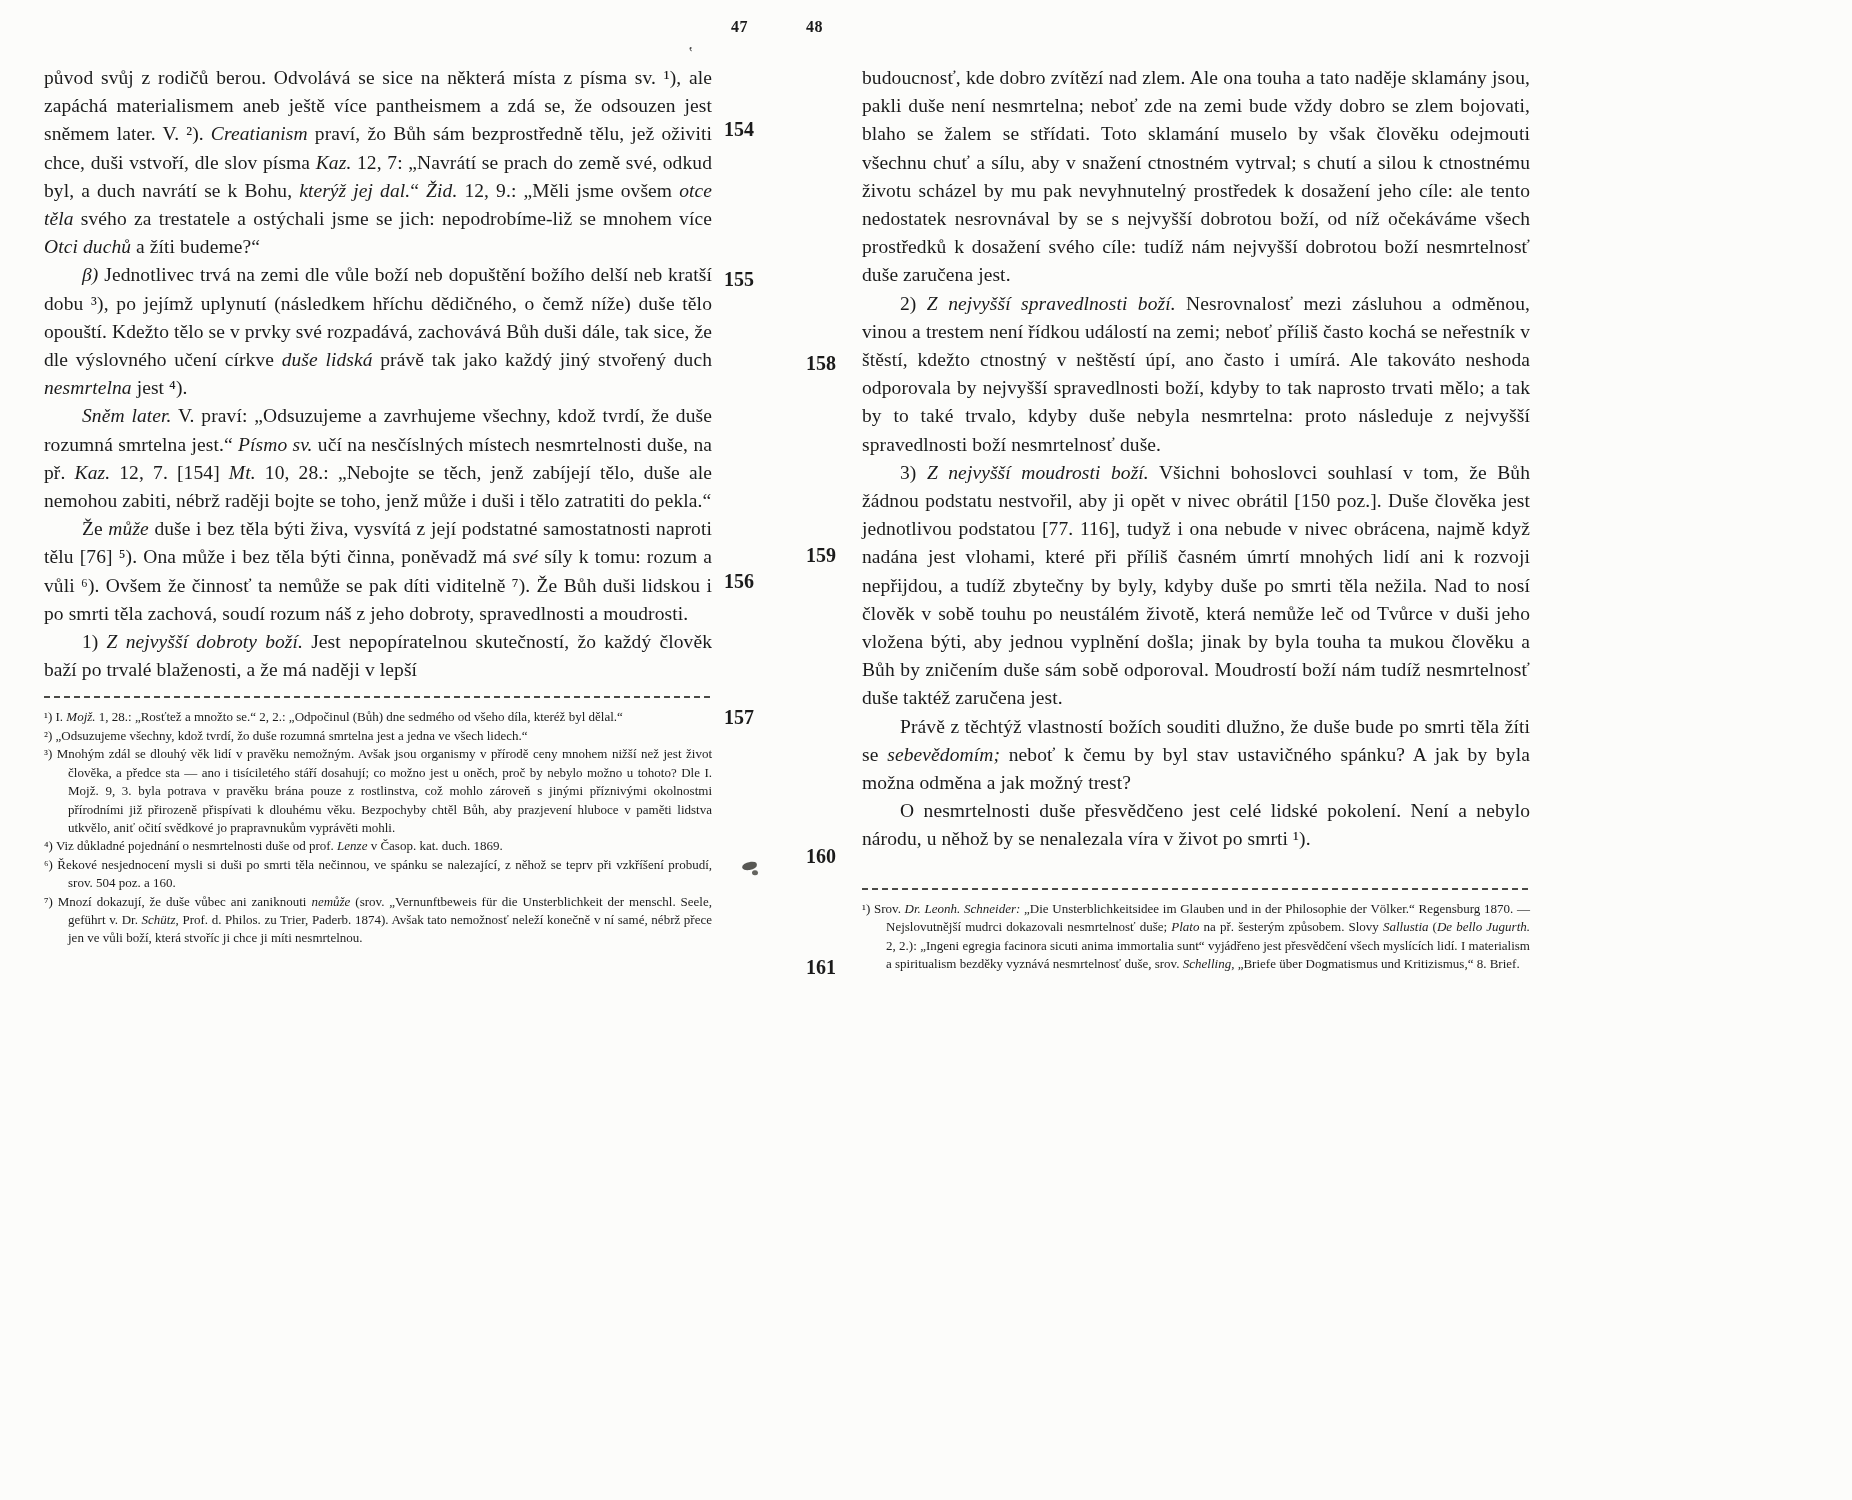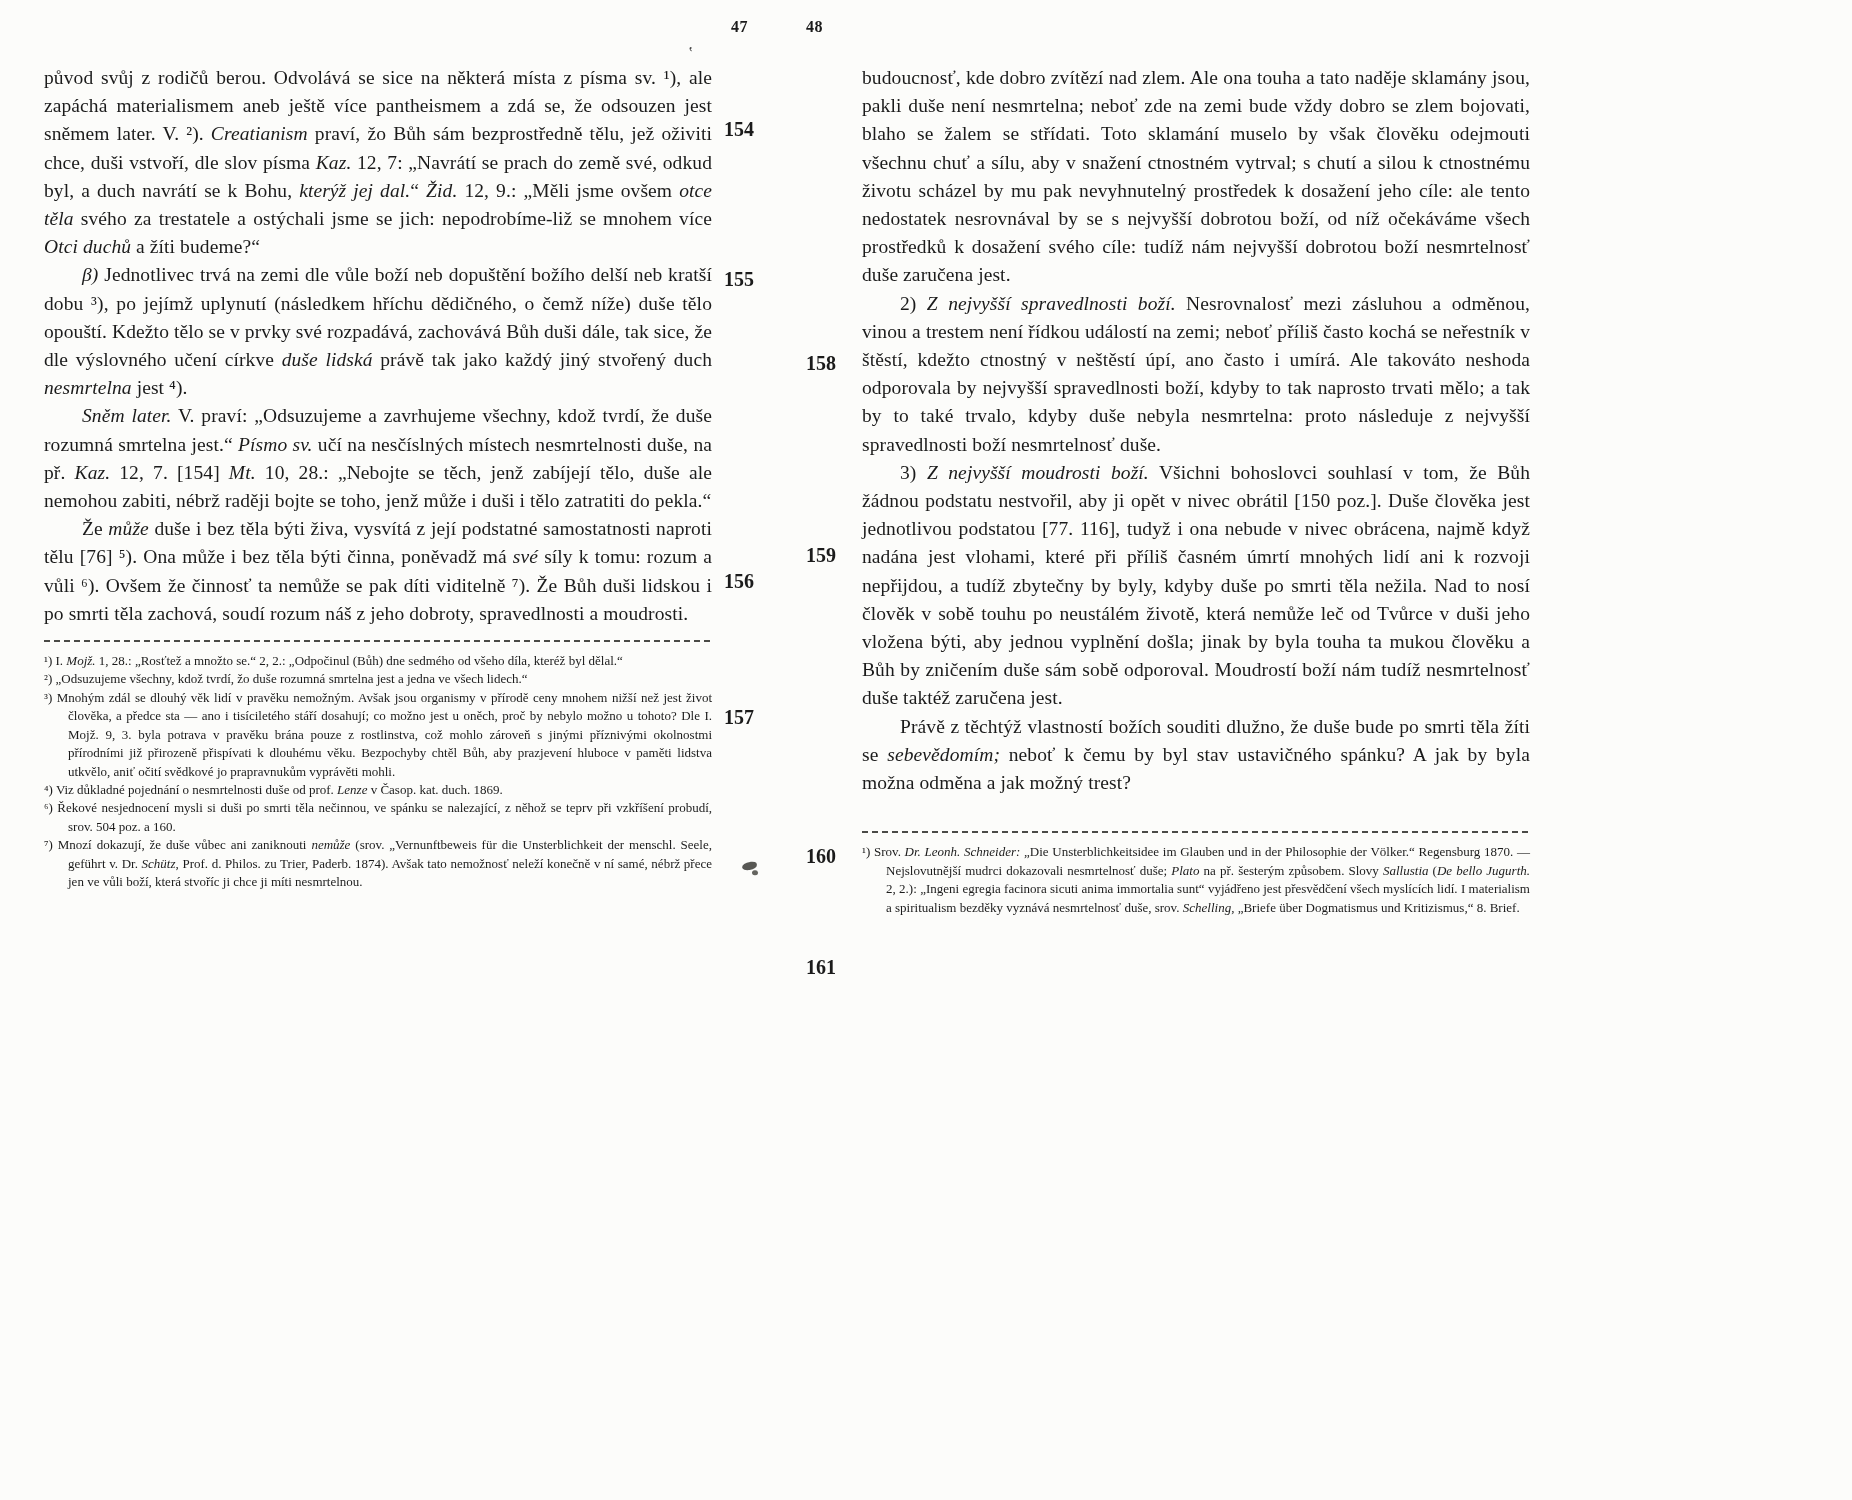--- a/index.html
+++ b/index.html
@@ -42,20 +42,21 @@
 
   <span class="pagenum" style="left:731px">47</span>
   <span class="pagenum" style="left:806px">48</span>
   <span class="stray">‛</span>
 
   <div class="col left">
     <p class="body">původ svůj z rodičů berou. Odvolává se sice na některá místa z písma sv. ¹), ale zapáchá materialismem aneb ještě více pantheismem a zdá se, že odsouzen jest sněmem later. V. ²). <i>Creatianism</i> praví, žo Bůh sám bezprostředně tělu, jež oživiti chce, duši vstvoří, dle slov písma <i>Kaz.</i> 12, 7: „Navrátí se prach do země své, odkud byl, a duch navrátí se k Bohu, <i>kterýž jej dal.</i>“ <i>Žid.</i> 12, 9.: „Měli jsme ovšem <i>otce těla</i> svého za trestatele a ostýchali jsme se jich: nepodrobíme-liž se mnohem více <i>Otci duchů</i> a žíti budeme?“</p>
     <p class="body indent"><i>β)</i> <b>Jednotlivec</b> trvá na zemi dle vůle boží neb dopuštění božího delší neb kratší dobu ³), po jejímž uplynutí (následkem hříchu dědičného, o čemž níže) duše tělo opouští. Kdežto tělo se v prvky své rozpadává, zachovává Bůh duši dále, tak sice, že dle výslovného učení církve <i>duše lidská</i> právě tak jako každý jiný stvořený duch <i>nesmrtelna</i> jest ⁴).</p>
     <p class="body indent"><i>Sněm later.</i> V. praví: „Odsuzujeme a zavrhujeme všechny, kdož tvrdí, že duše rozumná smrtelna jest.“ <i>Písmo sv.</i> učí na nesčíslných místech nesmrtelnosti duše, na př. <i>Kaz.</i> 12, 7. [154] <i>Mt.</i> 10, 28.: „Nebojte se těch, jenž zabíjejí tělo, duše ale nemohou zabiti, nébrž raději bojte se toho, jenž může i duši i tělo zatratiti do pekla.“</p>
     <p class="body indent">Že <i>může</i> duše i bez těla býti živa, vysvítá z její podstatné samostatnosti naproti tělu [76] ⁵). Ona může i bez těla býti činna, poněvadž má <i>své</i> síly k tomu: rozum a vůli ⁶). Ovšem že činnosť ta nemůže se pak díti viditelně ⁷). Že Bůh duši lidskou i po smrti těla zachová, soudí rozum náš z jeho dobroty, spravedlnosti a moudrosti.</p>
+    <p class="body indent">1) <i>Z nejvyšší dobroty boží.</i> Jest nepopíratelnou skutečností, žo každý člověk baží po trvalé blaženosti, a že má naději v lepší</p>
 
     <div class="fnrule"></div>
 
     <div class="fns">
       <p class="fn">¹) I. <i>Mojž.</i> 1, 28.: „Rosťtež a množto se.“ 2, 2.: „Odpočinul (Bůh) dne sedmého od všeho díla, kteréž byl dělal.“</p>
       <p class="fn">²) „Odsuzujeme všechny, kdož tvrdí, žo duše rozumná smrtelna jest a jedna ve všech lidech.“</p>
       <p class="fn">³) Mnohým zdál se dlouhý věk lidí v pravěku nemožným. Avšak jsou organismy v přírodě ceny mnohem nižší než jest život člověka, a předce sta — ano i tisíciletého stáří dosahují; co možno jest u oněch, proč by nebylo možno u tohoto? Dle I. Mojž. 9, 3. byla potrava v pravěku brána pouze z rostlinstva, což mohlo zároveň s jinými příznivými okolnostmi přírodními již přirozeně přispívati k dlouhému věku. Bezpochyby chtěl Bůh, aby prazjevení hluboce v paměti lidstva utkvělo, aniť očití svědkové jo prapravnukům vyprávěti mohli.</p>
       <p class="fn">⁴) Viz důkladné pojednání o nesmrtelnosti duše od prof. <i>Lenze</i> v Časop. kat. duch. 1869.</p>
       <p class="fn">⁶) Řekové nesjednocení mysli si duši po smrti těla nečinnou, ve spánku se nalezající, z něhož se teprv při vzkříšení probudí, srov. 504 poz. a 160.</p>
       <p class="fn">⁷) Mnozí dokazují, že duše vůbec ani zaniknouti <i>nemůže</i> (srov. „Vernunftbeweis für die Unsterblichkeit der menschl. Seele, geführt v. Dr. <i>Schütz</i>, Prof. d. Philos. zu Trier, Paderb. 1874). Avšak tato nemožnosť neleží konečně v ní samé, nébrž přece jen ve vůli boží, která stvoříc ji chce ji míti nesmrtelnou.</p>
@@ -72,20 +73,21 @@
   <span class="margin-num" style="left:806px;top:845px">160</span>
   <span class="margin-num" style="left:806px;top:956px">161</span>
 
   <span class="smudge"></span>
 
   <div class="col right">
     <p class="body">budoucnosť, kde dobro zvítězí nad zlem. Ale ona touha a tato naděje sklamány jsou, pakli duše není nesmrtelna; neboť zde na zemi bude vždy dobro se zlem bojovati, blaho se žalem se střídati. Toto sklamání muselo by však člověku odejmouti všechnu chuť a sílu, aby v snažení ctnostném vytrval; s chutí a silou k ctnostnému životu scházel by mu pak nevyhnutelný prostředek k dosažení jeho cíle: ale tento nedostatek nesrovnával by se s nejvyšší dobrotou boží, od níž očekáváme všech prostředků k dosažení svého cíle: tudíž nám nejvyšší dobrotou boží nesmrtelnosť duše zaručena jest.</p>
     <p class="body indent">2) <i>Z nejvyšší spravedlnosti boží.</i> Nesrovnalosť mezi zásluhou a odměnou, vinou a trestem není řídkou událostí na zemi; neboť příliš často kochá se neřestník v štěstí, kdežto ctnostný v neštěstí úpí, ano často i umírá. Ale takováto neshoda odporovala by nejvyšší spravedlnosti boží, kdyby to tak naprosto trvati mělo; a tak by to také trvalo, kdyby duše nebyla nesmrtelna: proto následuje z nejvyšší spravedlnosti boží nesmrtelnosť duše.</p>
     <p class="body indent">3) <i>Z nejvyšší moudrosti boží.</i> Všichni bohoslovci souhlasí v tom, že Bůh žádnou podstatu nestvořil, aby ji opět v nivec obrátil [150 poz.]. Duše člověka jest jednotlivou podstatou [77. 116], tudyž i ona nebude v nivec obrácena, najmě když nadána jest vlohami, které při příliš časném úmrtí mnohých lidí ani k rozvoji nepřijdou, a tudíž zbytečny by byly, kdyby duše po smrti těla nežila. Nad to nosí člověk v sobě touhu po neustálém životě, která nemůže leč od Tvůrce v duši jeho vložena býti, aby jednou vyplnění došla; jinak by byla touha ta mukou člověku a Bůh by zničením duše sám sobě odporoval. Moudrostí boží nám tudíž nesmrtelnosť duše taktéž zaručena jest.</p>
     <p class="body indent">Právě z těchtýž vlastností božích souditi dlužno, že duše bude po smrti těla žíti se <i>sebevědomím;</i> neboť k čemu by byl stav ustavičného spánku? A jak by byla možna odměna a jak možný trest?</p>
+    <p class="body indent">O nesmrtelnosti duše přesvědčeno jest celé lidské pokolení. Není a nebylo národu, u něhož by se nenalezala víra v život po smrti ¹).</p>
 
     <div class="fnrule low"></div>
 
     <div class="fns">
       <p class="fn">¹) Srov. <i>Dr. Leonh. Schneider:</i> „Die Unsterblichkeitsidee im Glauben und in der Philosophie der Völker.“ Regensburg 1870. — Nejslovutnější mudrci dokazovali nesmrtelnosť duše; <i>Plato</i> na př. šesterým způsobem. Slovy <i>Sallustia</i> (<i>De bello Jugurth.</i> 2, 2.): „Ingeni egregia facinora sicuti anima immortalia sunt“ vyjádřeno jest přesvědčení všech myslících lidí. I materialism a spiritualism bezděky vyznává nesmrtelnosť duše, srov. <i>Schelling</i>, „Briefe über Dogmatismus und Kritizismus,“ 8. Brief.</p>
     </div>
   </div>
 
 </div>
 

